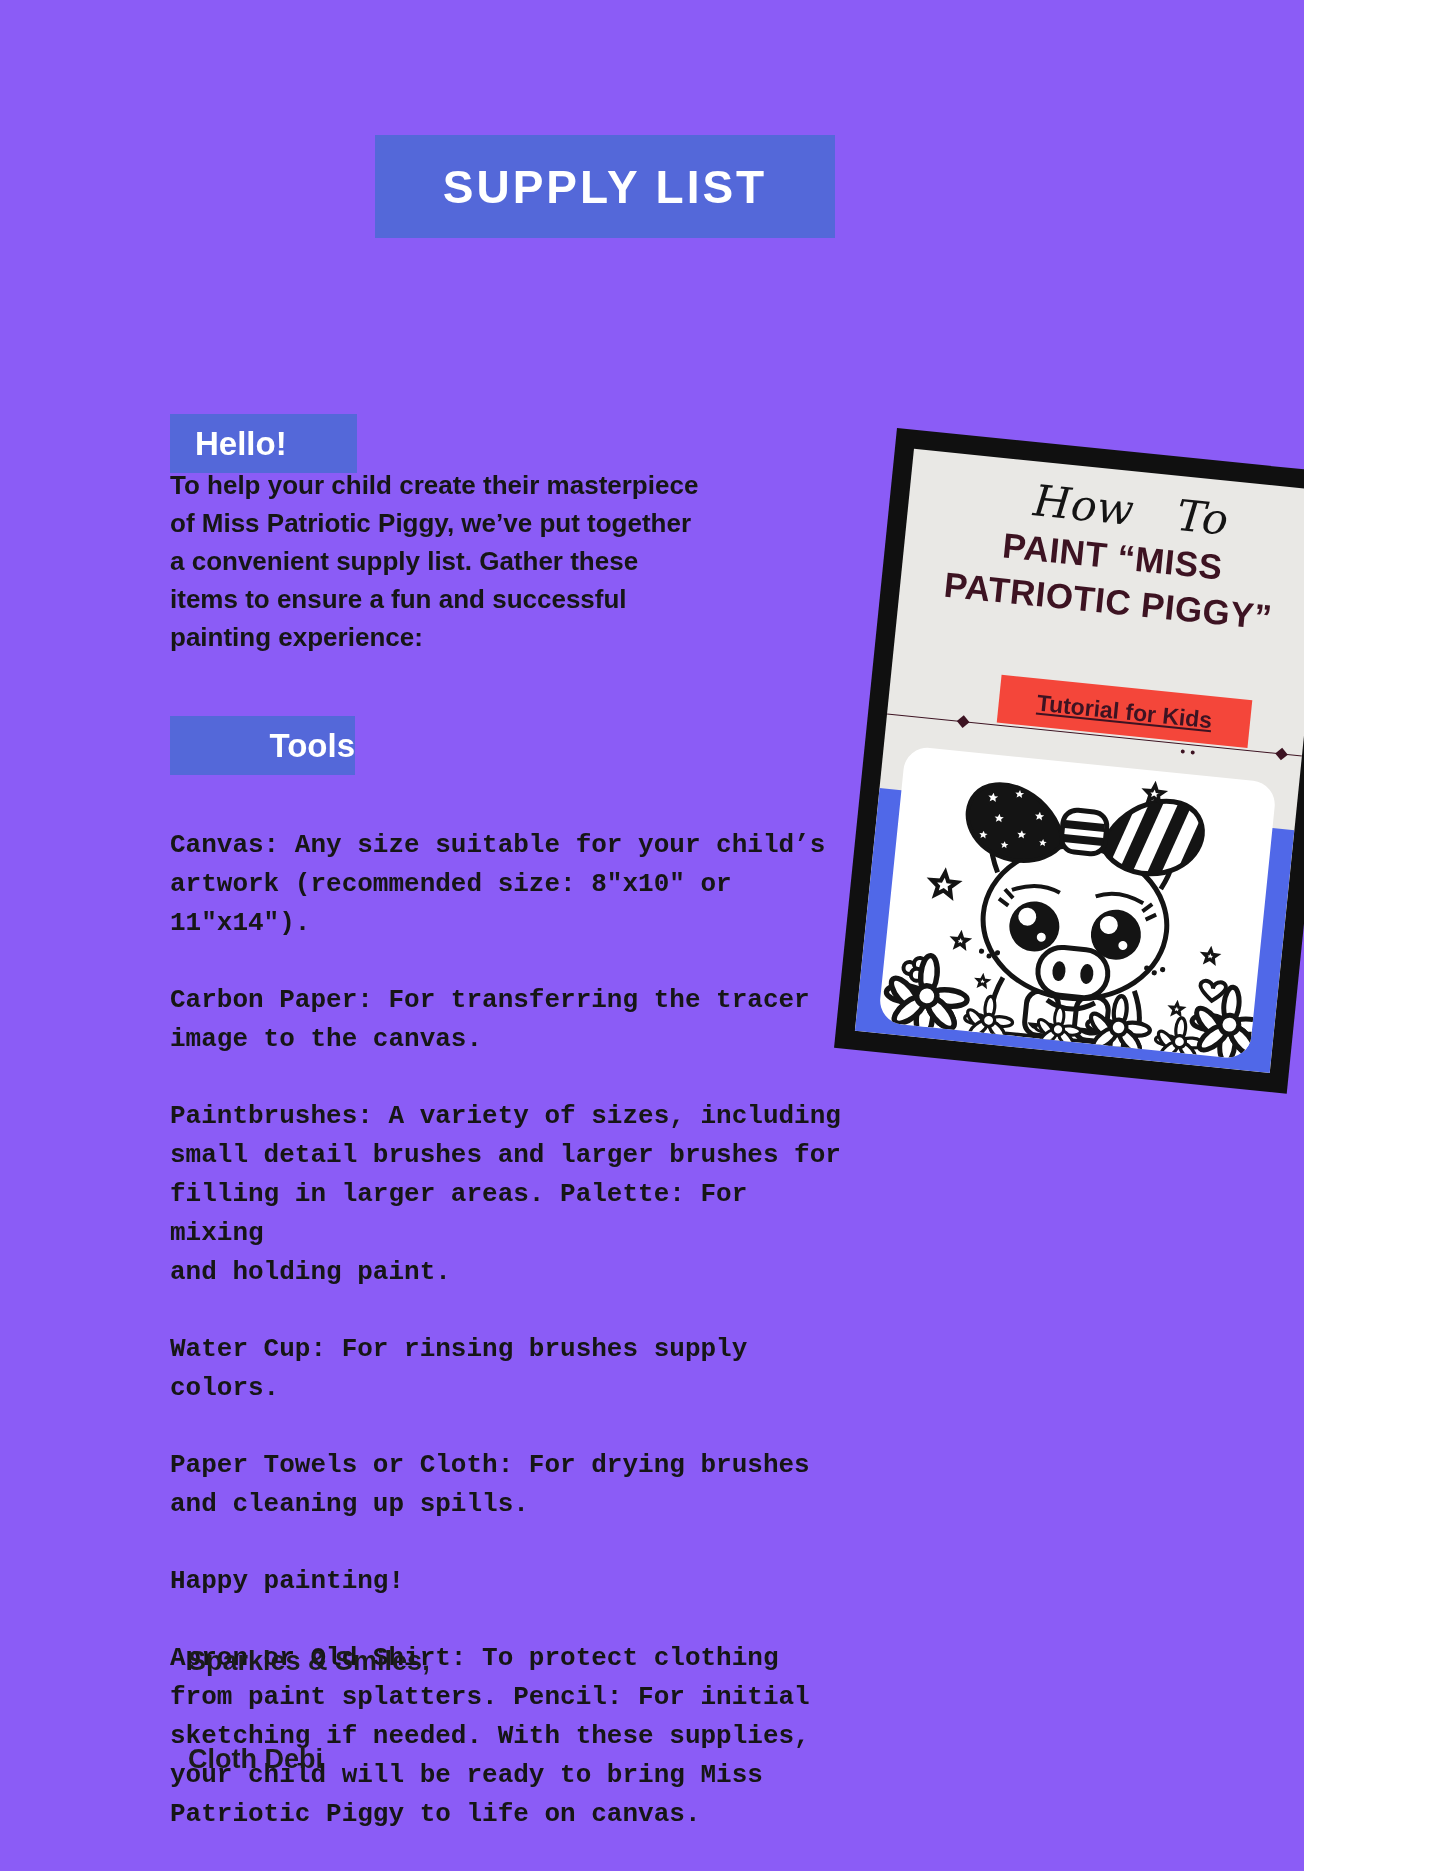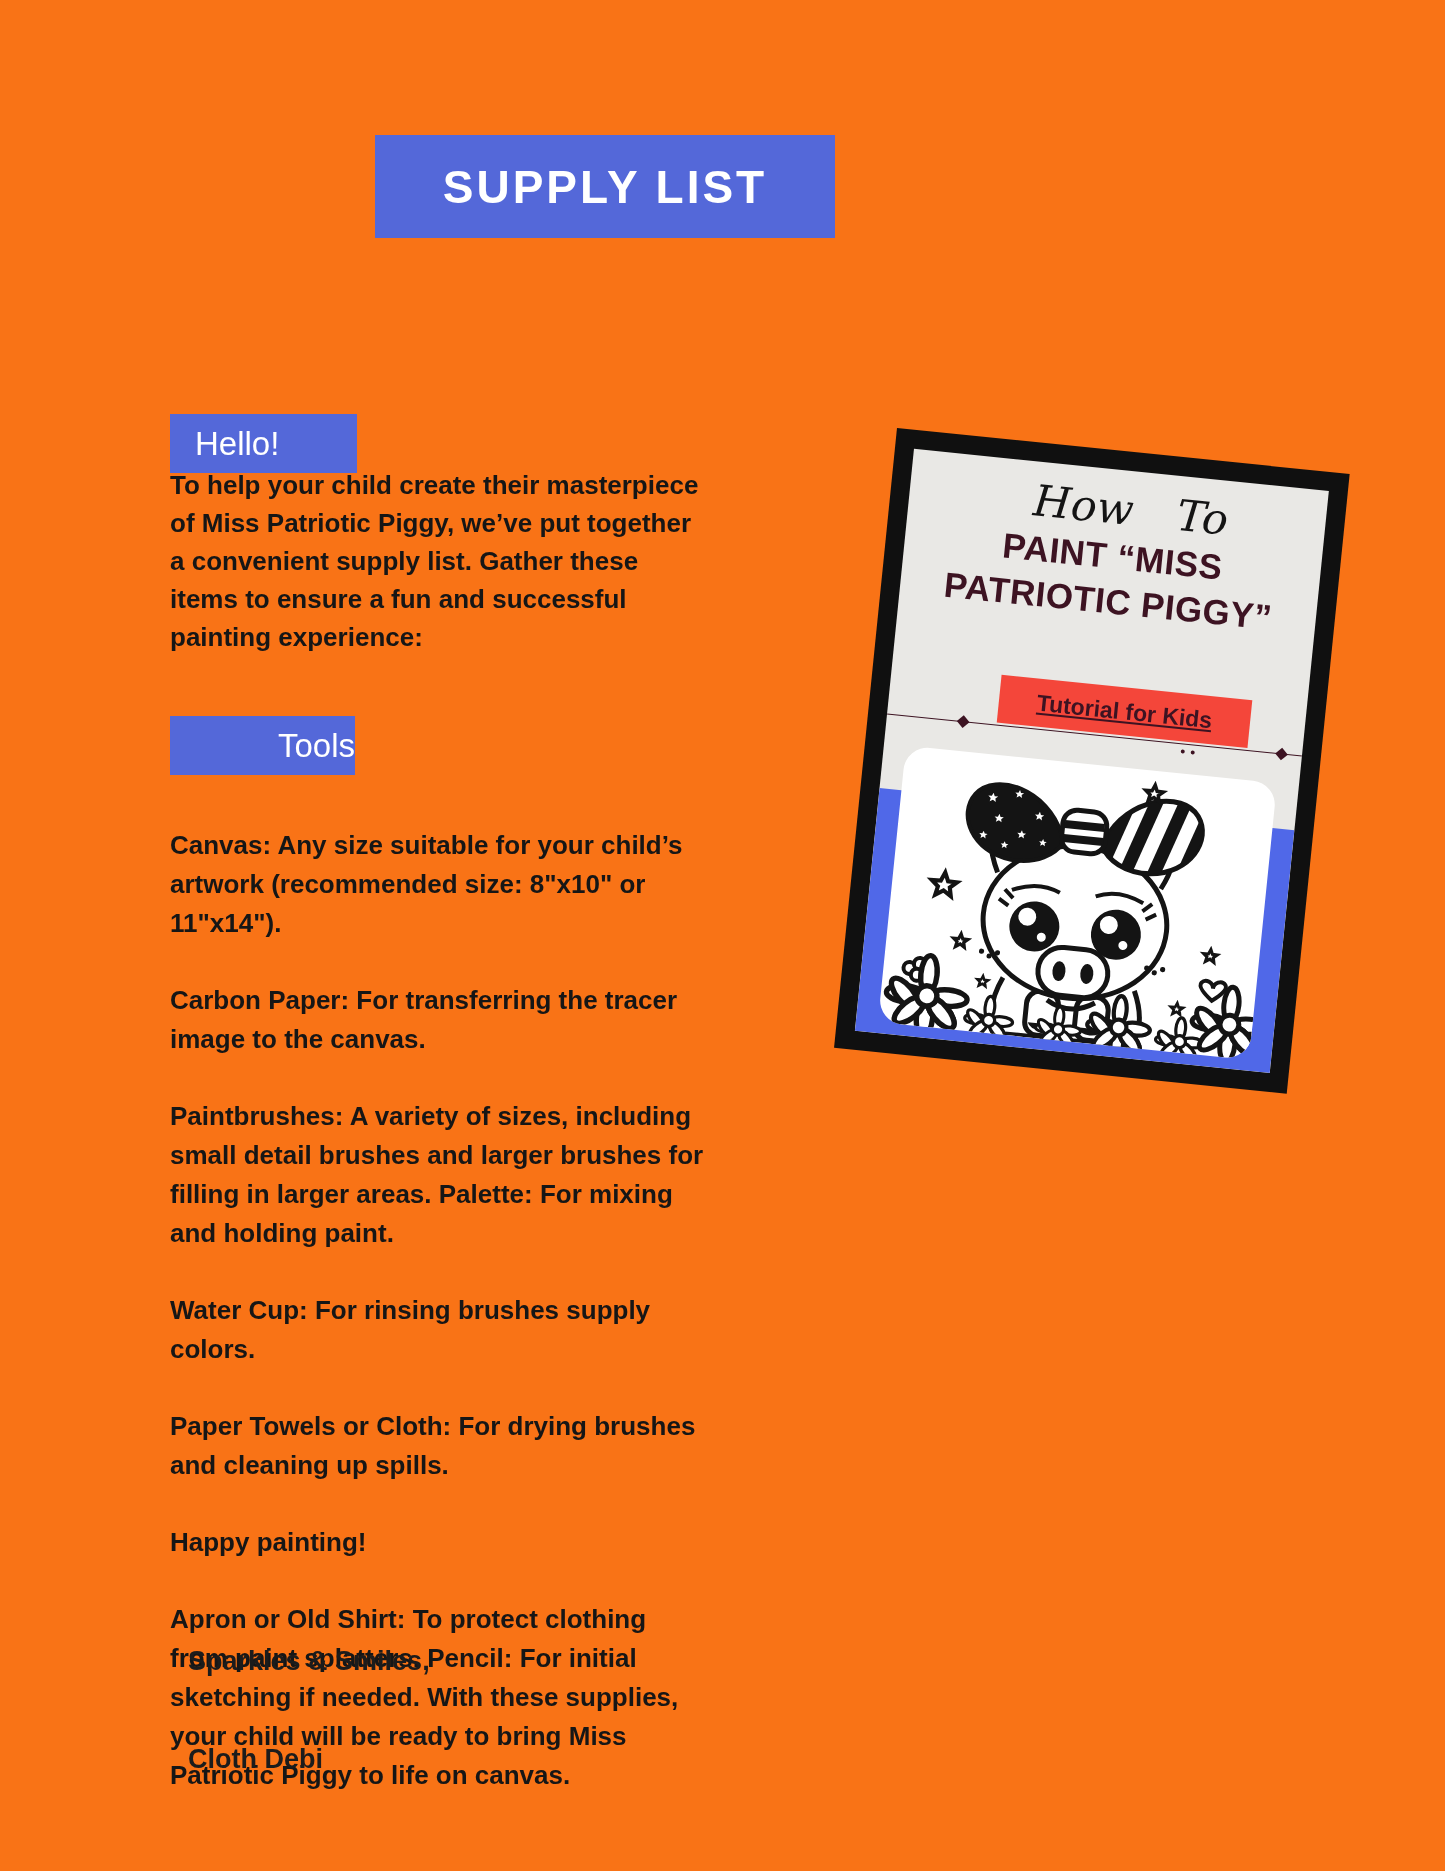--- a/index.html
+++ b/index.html
@@ -1,44 +1,44 @@
 <!DOCTYPE html>
 <html><head>
 <meta charset="utf-8">
 <style>
   html,body{margin:0;padding:0;}
   body{font-family:"Liberation Sans",sans-serif;background:#ffffff;}
-  #page{position:relative;width:1445px;height:1871px;background:#f97316;overflow:hidden;}
+  #page{position:relative;width:1304px;height:1871px;background:#8b5cf6;overflow:hidden;}
 
   
   .header-banner{
     position:absolute;left:375px;top:135px;width:460px;height:103px;
     background:#5468d9;display:flex;align-items:center;justify-content:center;
   }
   .header-banner span{
     color:#ffffff;font-size:46px;font-weight:800;letter-spacing:3px;
   }
 
   
   .section-label{
     position:absolute;background:#5468d9;color:#ffffff;
-    font-weight:400;font-size:33px;display:flex;align-items:center;
+    font-weight:700;font-size:33px;display:flex;align-items:center;
     padding-left:25px;box-sizing:border-box;
   }
   #hello-label{left:170px;top:414px;width:187px;height:59px;}
   #tools-label{left:170px;top:716px;width:185px;height:59px;justify-content:flex-end;}
 
   
   .body-text{
     position:absolute;color:#161616;font-weight:700;font-size:26px;
     line-height:38px;white-space:pre-line;margin:0;
   }
   #intro{left:170px;top:466px;width:660px;}
   #tools-list{left:170px;top:788px;width:680px;}
-  #tools-list p{margin:0;line-height:39px;white-space:pre-line;}
+  #tools-list p{margin:0;line-height:39px;white-space:pre-line;font-family:Liberation Mono, monospace;}
   #signature{left:188px;top:1588px;font-size:27px;line-height:49px;color:#1c1c1c;}
 
   
   #poster{
     position:absolute;left:897px;top:428px;width:455px;height:623px;
     background:#101010;box-sizing:border-box;padding:19px;
     transform:rotate(5.8deg);transform-origin:0 0;
   }
   #poster-inner{
     position:relative;width:100%;height:100%;

